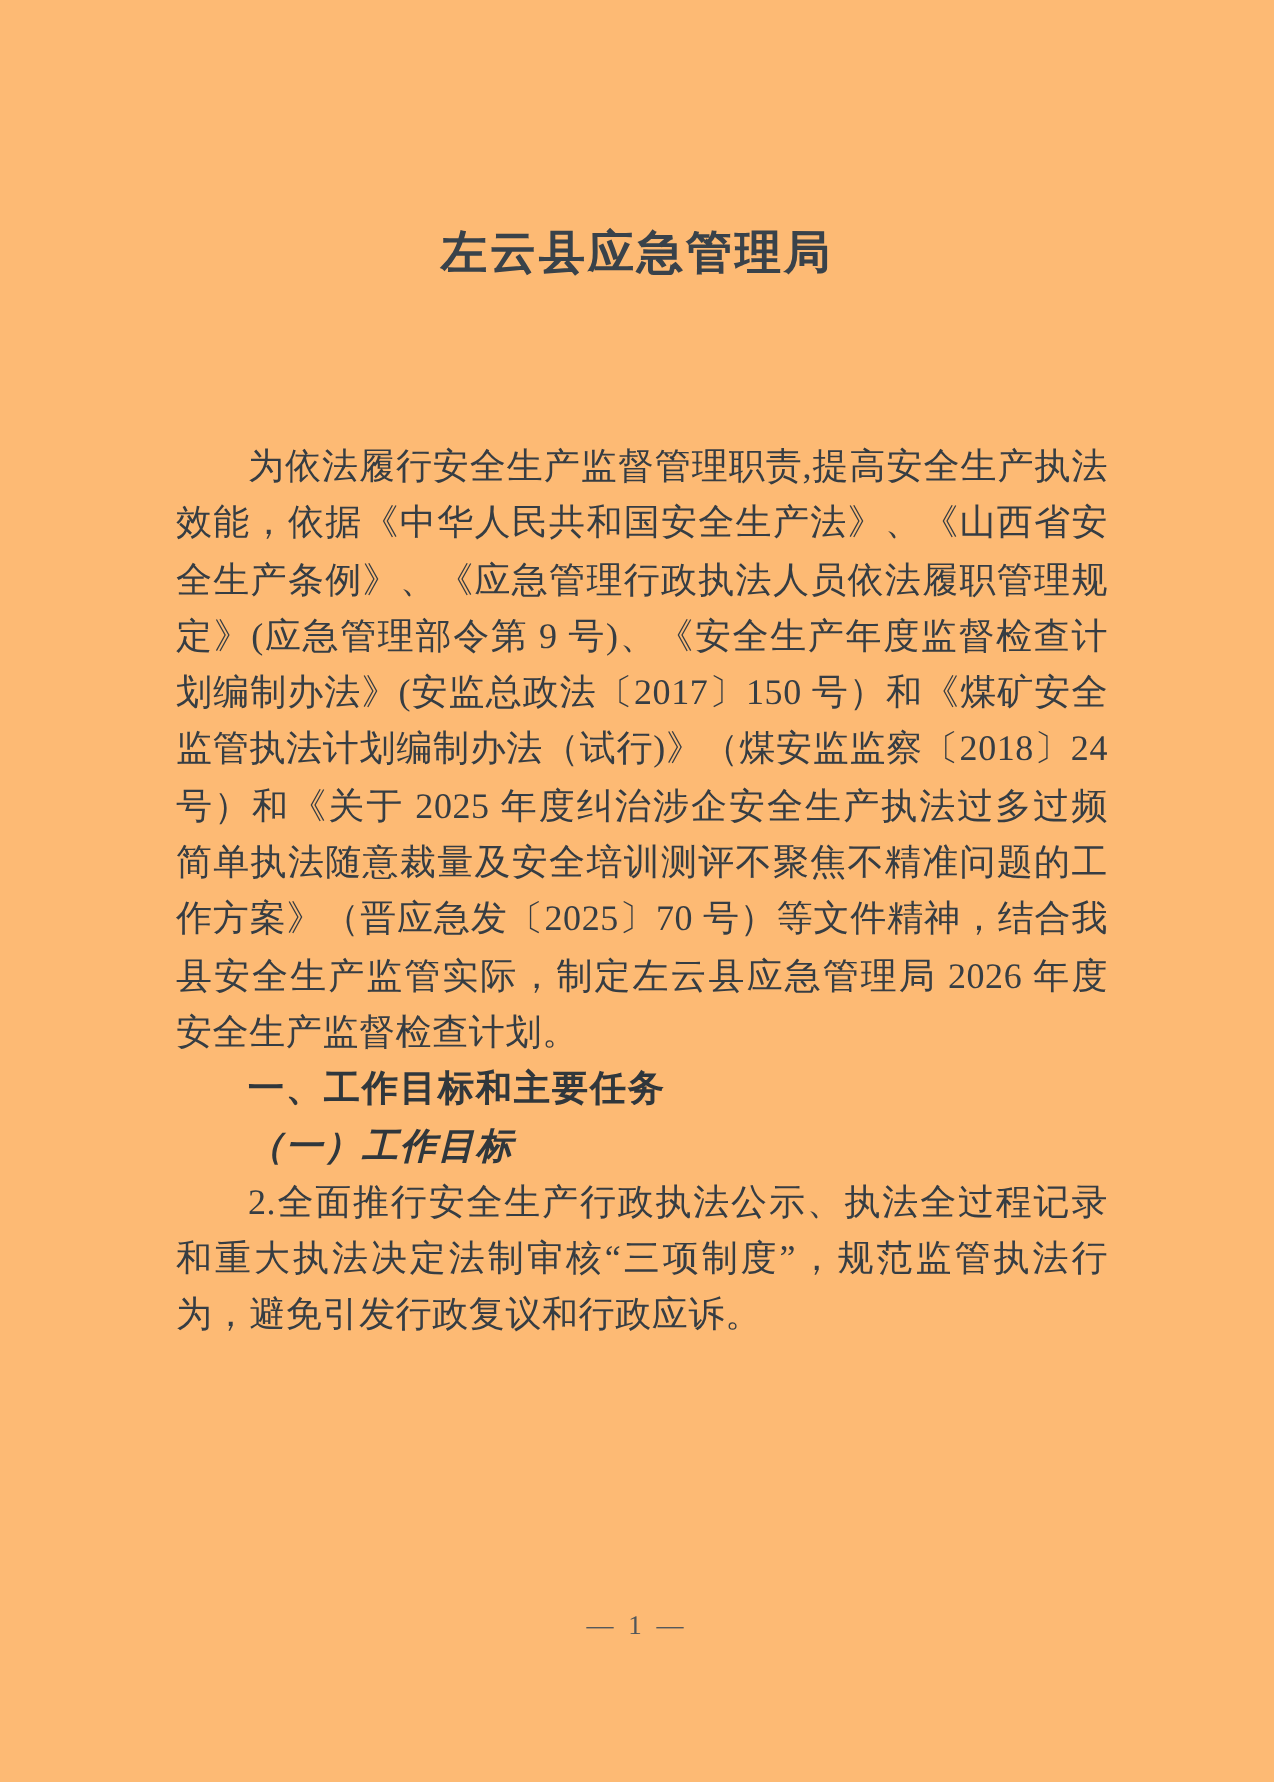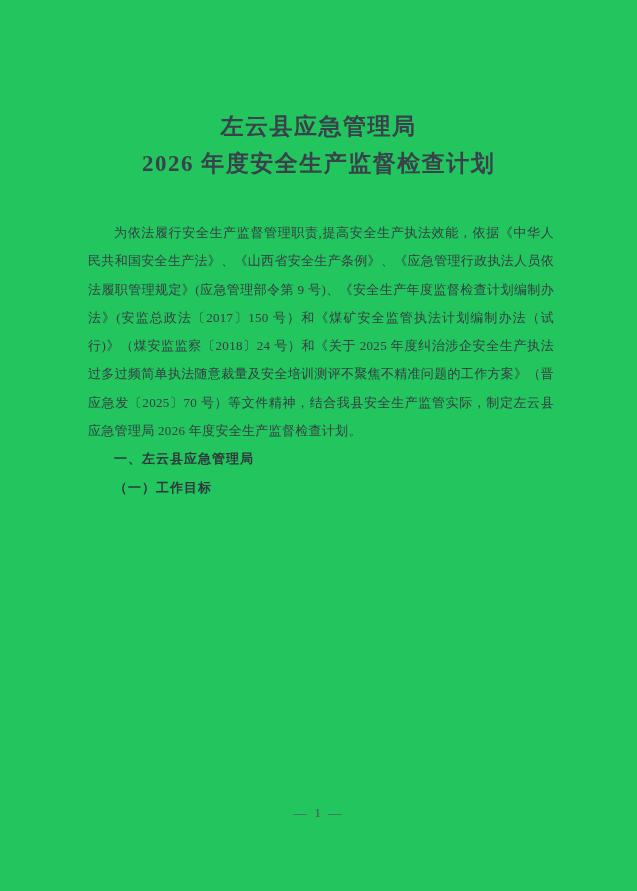--- a/index.html
+++ b/index.html
@@ -4,21 +4,21 @@
 <style>
   html, body {
     margin: 0;
     padding: 0;
     background: #fdfdfb;
   }
   .page {
     position: relative;
     width: 637px;
     height: 891px;
-    background: #22c55e;
+    background: #fdba74;
     font-family: "Liberation Serif", serif;
     color: #363d43;
     overflow: hidden;
   }
   .title-block {
     position: absolute;
     top: 108px;
     left: 0;
     right: 0;
     text-align: center;
@@ -26,39 +26,40 @@
     font-size: 23px;
     line-height: 37px;
     letter-spacing: 1.5px;
     color: #39424a;
   }
   .body-block {
     position: absolute;
     top: 219px;
     left: 88px;
     width: 466px;
-    font-size: 13px;
+    font-size: 18px;
     line-height: 28.3px;
     text-align: justify;
     text-justify: inter-ideograph;
     color: #363d43;
   }
   .para {
     margin: 0;
     text-indent: 2em;
     letter-spacing: 0.3px;
   }
   .para.heading-1 {
     font-family: "Liberation Sans", sans-serif;
     font-weight: bold;
     color: #30373c;
     letter-spacing: 1px;
   }
   .para.heading-2 {
     font-weight: bold;
+    font-style: italic;
     color: #30373c;
     letter-spacing: 1px;
   }
   .footer {
     position: absolute;
     top: 805px;
     left: 0;
     right: 0;
     text-align: center;
     font-size: 13.5px;
@@ -66,24 +67,24 @@
     color: #50565a;
   }
 </style>
 </head>
 <body>
 
 <div class="page">
 
   <div class="title-block">
     <div class="title-line">左云县应急管理局</div>
-    <div class="title-line">2026 年度安全生产监督检查计划</div>
   </div>
 
   <div class="body-block">
     <p class="para">为依法履行安全生产监督管理职责,提高安全生产执法效能，依据《中华人民共和国安全生产法》、《山西省安全生产条例》、《应急管理行政执法人员依法履职管理规定》(应急管理部令第 9 号)、《安全生产年度监督检查计划编制办法》(安监总政法〔2017〕150 号）和《煤矿安全监管执法计划编制办法（试行)》（煤安监监察〔2018〕24 号）和《关于 2025 年度纠治涉企安全生产执法过多过频简单执法随意裁量及安全培训测评不聚焦不精准问题的工作方案》（晋应急发〔2025〕70 号）等文件精神，结合我县安全生产监管实际，制定左云县应急管理局 2026 年度安全生产监督检查计划。</p>
-    <p class="para heading-1">一、左云县应急管理局</p>
+    <p class="para heading-1">一、工作目标和主要任务</p>
     <p class="para heading-2">（一）工作目标</p>
+    <p class="para">2.全面推行安全生产行政执法公示、执法全过程记录和重大执法决定法制审核“三项制度”，规范监管执法行为，避免引发行政复议和行政应诉。</p>
   </div>
 
   <div class="footer">— 1 —</div>
 
 </div>
 
 </body></html>

